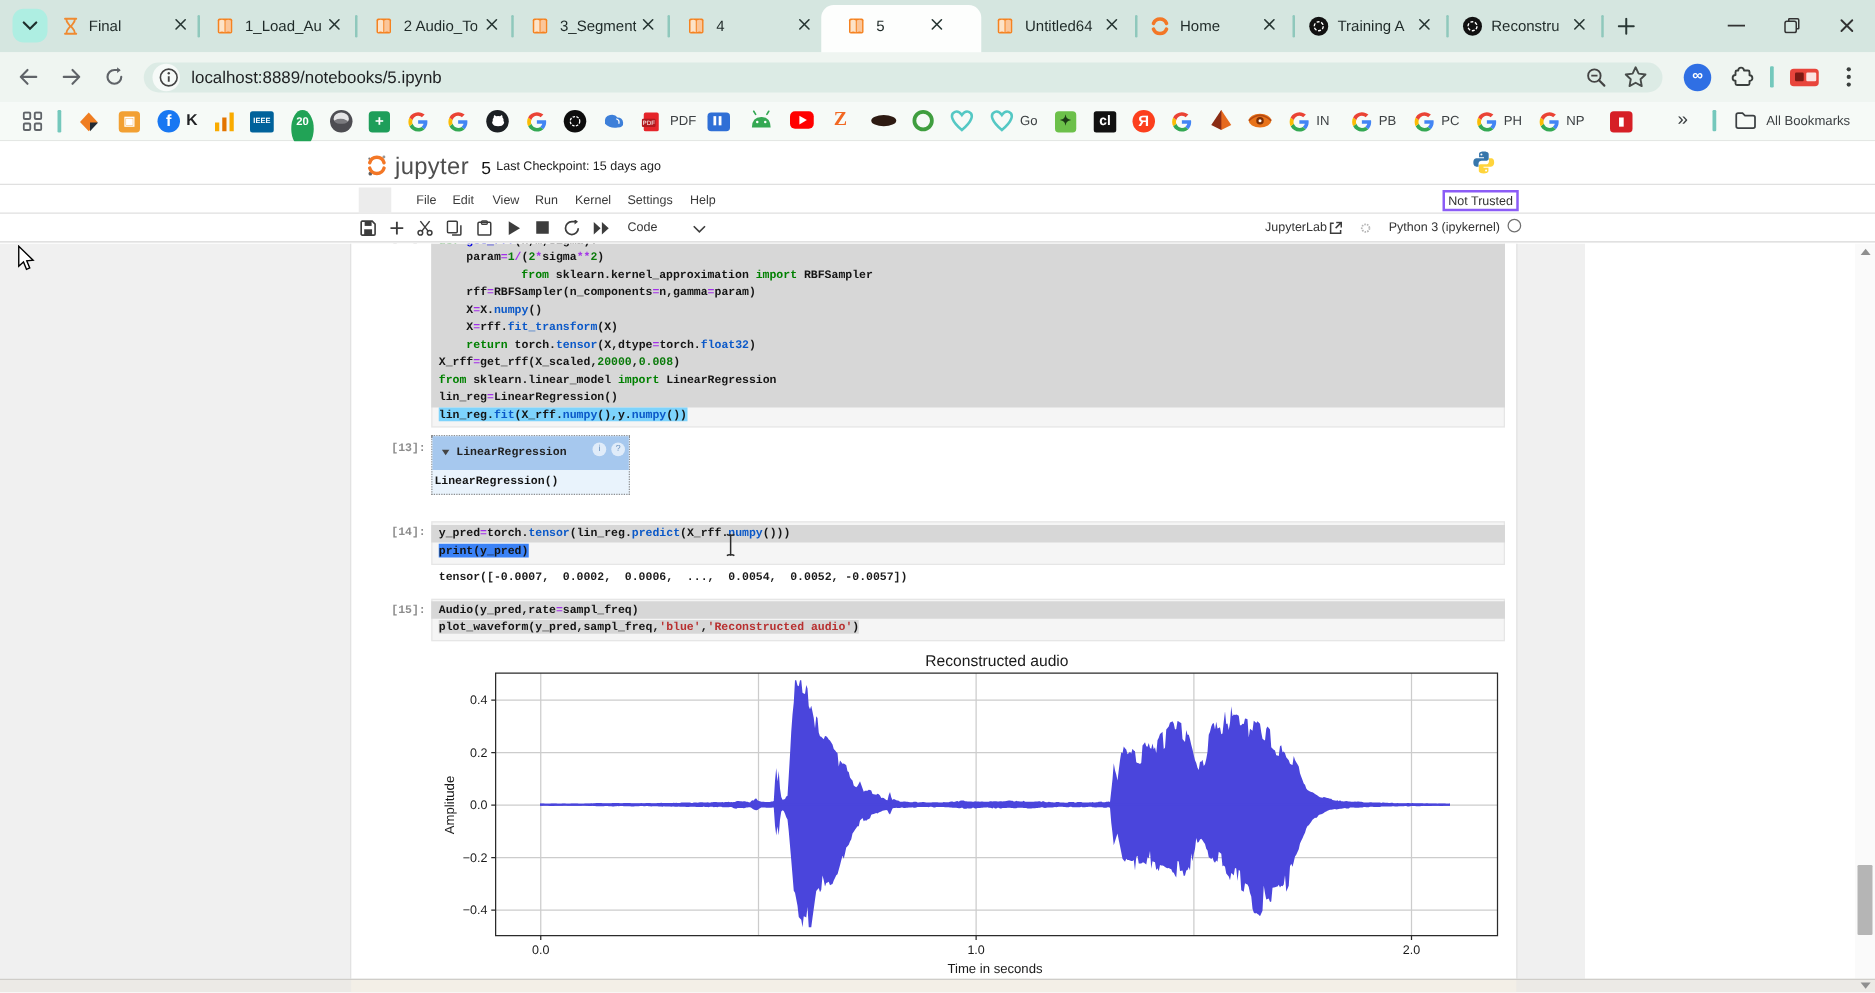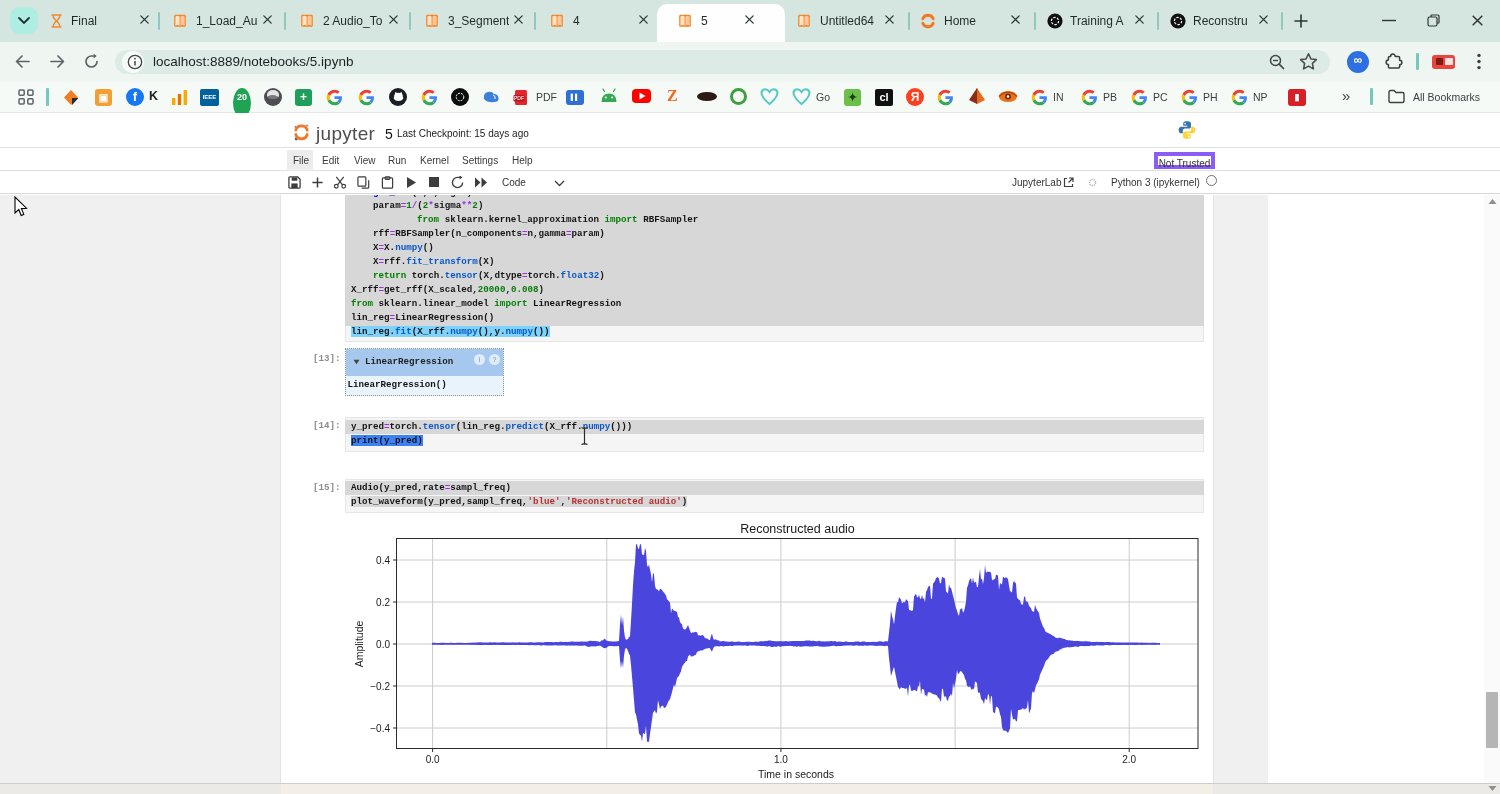--- a/index.html
+++ b/index.html
@@ -11,21 +11,21 @@
 .tabtxt { position:absolute; top:14px; font-size:12px; color:#1f2a28; white-space:nowrap; overflow:hidden; }
 .tabsep { position:absolute; top:12px; width:2px; height:18px; background:#8fc8bc; border-radius:1px; }
 #addrrow { position:absolute; left:0; top:42px; width:1500px; height:40px; background:#eff5f1; }
 #pill { position:absolute; left:115px; top:50px; width:1215px; height:24px; border-radius:12px; background:#dcebe5; }
 #bmrow { position:absolute; left:0; top:82px; width:1500px; height:31px; background:#f6faf7; border-bottom:1px solid #e4e7e4; }
 .bmtxt { position:absolute; top:91px; font-size:10.5px; color:#3c4043; white-space:nowrap; }
 .fav { position:absolute; top:7px; width:17px; height:17px; border-radius:3px; font-size:10px; font-weight:bold; color:#fff; text-align:center; line-height:17px; }
 
 #jhead { position:absolute; left:0; top:113px; width:1500px; height:35px; background:#fff; border-bottom:1px solid #e0e0e0; }
 #jmenu { position:absolute; left:0; top:149px; width:1500px; height:22px; background:#fff; border-bottom:1px solid #e0e0e0; }
-.mitem { position:absolute; top:155px; font-size:10px; color:#3a3a3a; }
+.mitem { position:absolute; top:155px; font-size:10px; color:#3a3a3a;margin-left:40px; }
 #jtool { position:absolute; left:0; top:172px; width:1500px; height:22px; background:#fff; border-bottom:1px solid #d8d8d8; }
 #content { position:absolute; left:0; top:195px; width:1268px; height:588px; background:#f0f0f0; }
 #page { position:absolute; left:281px; top:0px; width:932px; height:588px; background:#fff; overflow:hidden; }
 .prompt { position:absolute; font-family:"Liberation Mono", monospace; font-size:9.2px; color:#8c8c8c; font-weight:bold; }
 .codeline { position:absolute; left:6px; height:14px; font-family:"Liberation Mono", monospace; font-size:9.2px; line-height:14px; color:#141414; white-space:pre; font-weight:bold; }
 .kw { color:#008000; font-weight:bold; }
 .op { color:#a22fe8; }
 .num { color:#0a7a0a; }
 .str { color:#b83030; }
 .prop { color:#0a58c8; }
@@ -354,21 +354,21 @@
     </svg>
 <div id="jmenu"></div>
 <div class="abs" style="left:286.5px;top:150px;width:26px;height:21px;background:#ececec;"></div>
 <div class="mitem" style="left:293px;">File</div>
 <div class="mitem" style="left:322px;">Edit</div>
 <div class="mitem" style="left:354px;">View</div>
 <div class="mitem" style="left:388px;">Run</div>
 <div class="mitem" style="left:420px;">Kernel</div>
 <div class="mitem" style="left:462px;">Settings</div>
 <div class="mitem" style="left:512px;">Help</div>
-<div class="abs" style="left:1154px;top:152px;width:61px;height:17px;border:4px solid #8b5cf6;font-size:10px;color:#333;text-align:center;line-height:15px;white-space:nowrap;">Not Trusted</div>
+<div class="abs" style="left:1154px;top:152px;width:61px;height:17px;border:2px solid #8b5cf6;font-size:10px;color:#333;text-align:center;line-height:15px;white-space:nowrap;">Not Trusted</div>
 <div id="jtool"></div>
 <svg class="abs" style="left:288px;top:176px" width="13" height="13" viewBox="0 0 14 14">
       <path d="M1 2 Q1 1 2 1 L10.5 1 L13 3.5 L13 12 Q13 13 12 13 L2 13 Q1 13 1 12 Z" fill="none" stroke="#3d3d3d" stroke-width="1.4"></path>
       <rect x="4" y="1.5" width="6" height="3.6" fill="#3d3d3d"></rect>
       <rect x="3.6" y="8" width="6.8" height="5" fill="#3d3d3d"></rect>
     </svg>
 <svg class="abs" style="left:311px;top:176px" width="13" height="13" viewBox="0 0 14 14">
       <path d="M7 1.5 L7 12.5 M1.5 7 L12.5 7" stroke="#3d3d3d" stroke-width="1.6"></path>
     </svg>
 <svg class="abs" style="left:333px;top:176px" width="14" height="13" viewBox="0 0 14 14">
@@ -435,20 +435,21 @@
         </svg>
 <div class="codeline" style="left:84px;top:160px;font-weight:bold;color:#222;">LinearRegression</div>
 <div class="abs" style="left:193px;top:159px;width:11px;height:11px;border-radius:50%;background:rgba(255,255,255,0.65);font-size:7px;color:#6b93c0;text-align:center;line-height:11px;">i</div>
 <div class="abs" style="left:208px;top:159px;width:11px;height:11px;border-radius:50%;background:rgba(255,255,255,0.65);font-size:7px;color:#6b93c0;text-align:center;line-height:11px;">?</div>
 <div class="codeline" style="left:66.5px;top:183px;">LinearRegression()</div>
 <div class="abs" style="left:64px;top:222px;width:859px;height:35px;background:#f5f5f5;border:1px solid #e6e6e6;"></div>
 <div class="abs" style="left:64px;top:224.5px;width:859px;height:14px;background:#d7d7d7;"></div>
 <div class="prompt" style="left:32px;top:225px;">[14]:</div>
 <div class="codeline" style="top:225px;left:6.0px;left:70px;">y_pred<span class="op">=</span>torch.<span class="prop">tensor</span>(lin_reg.<span class="prop">predict</span>(X_rff.<span class="prop">numpy</span>()))</div>
 <div class="codeline" style="top:239px;left:6.0px;left:70px;"><span style="background:#3b82f6">print(y_pred)</span></div>
+<div class="codeline" style="left:70px;top:260px;color:#1a1a1a;">tensor([-0.0007,  0.0002,  0.0006,  ...,  0.0054,  0.0052, -0.0057])</div>
 <div class="abs" style="left:64px;top:283.5px;width:859px;height:34px;background:#f5f5f5;border:1px solid #e6e6e6;"></div>
 <div class="abs" style="left:64px;top:286px;width:859px;height:14px;background:#d7d7d7;"></div>
 <div class="prompt" style="left:32px;top:287px;">[15]:</div>
 <div class="codeline" style="top:286.4px;left:6.0px;left:70px;">Audio(y_pred,rate<span class="op">=</span>sampl_freq)</div>
 <div class="codeline" style="top:300.4px;left:6.0px;left:70px;"><span style="background:#d7d7d7">plot_waveform(y_pred,sampl_freq,<span class="str">'blue'</span>,<span class="str">'Reconstructed audio'</span>)</span></div>
 <svg class="abs" style="left:70px;top:322px" width="853" height="266" viewBox="0 0 853 266">
 <rect x="0" y="0" width="853" height="266" fill="#ffffff"></rect>
 <line x1="81.6" y1="21.5" x2="81.6" y2="231.5" stroke="#cccccc" stroke-width="1"></line>
 <line x1="255.8" y1="21.5" x2="255.8" y2="231.5" stroke="#cccccc" stroke-width="1"></line>
 <line x1="429.9" y1="21.5" x2="429.9" y2="231.5" stroke="#cccccc" stroke-width="1"></line>

